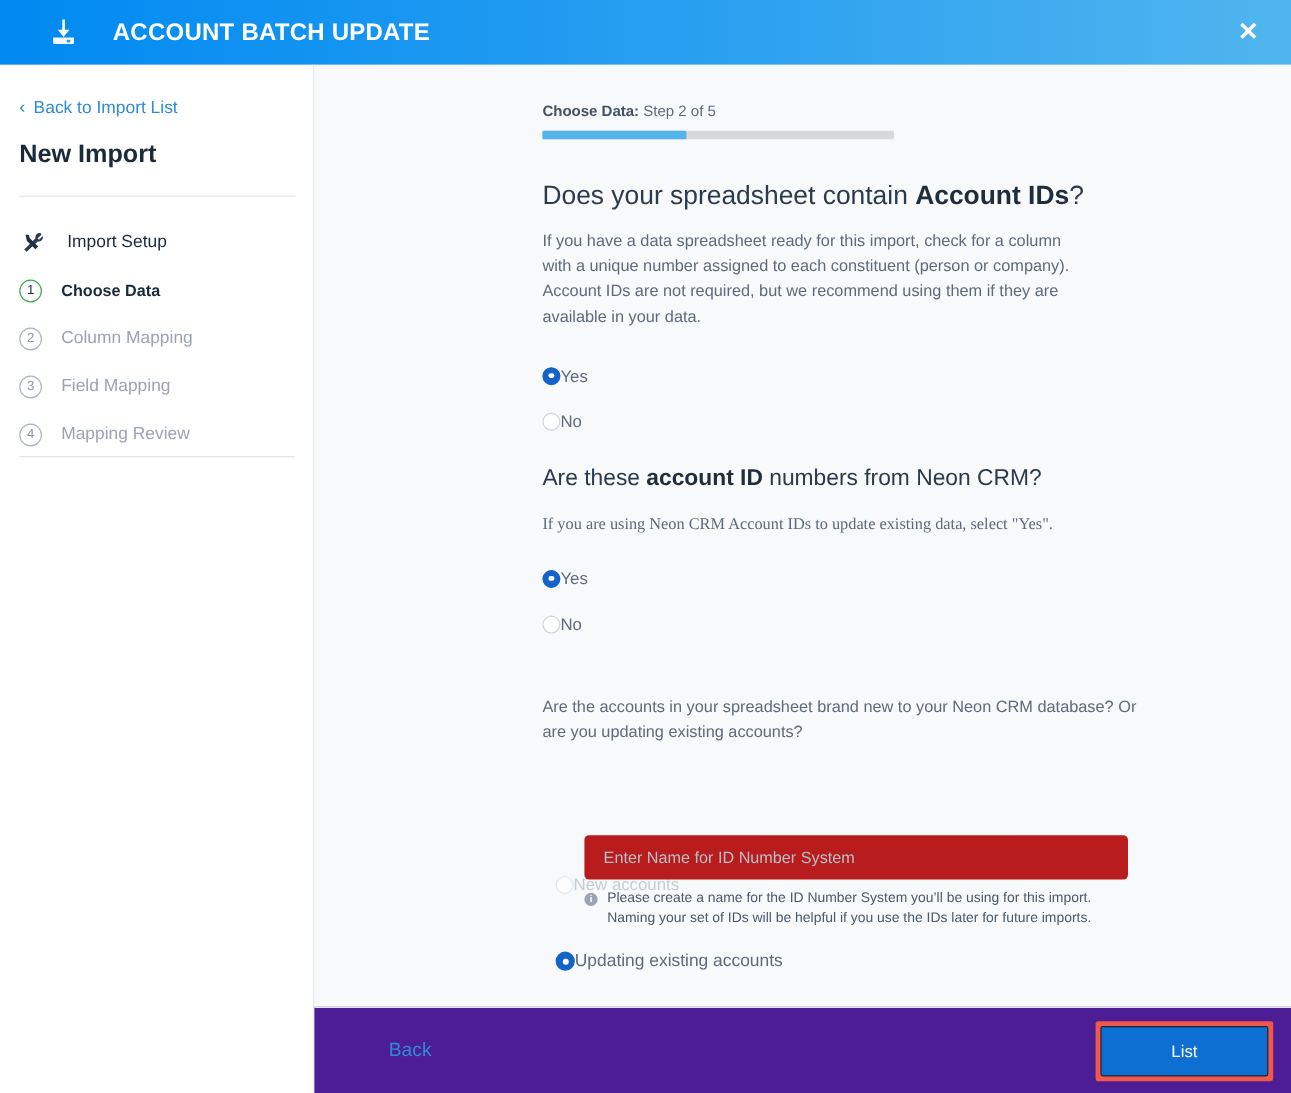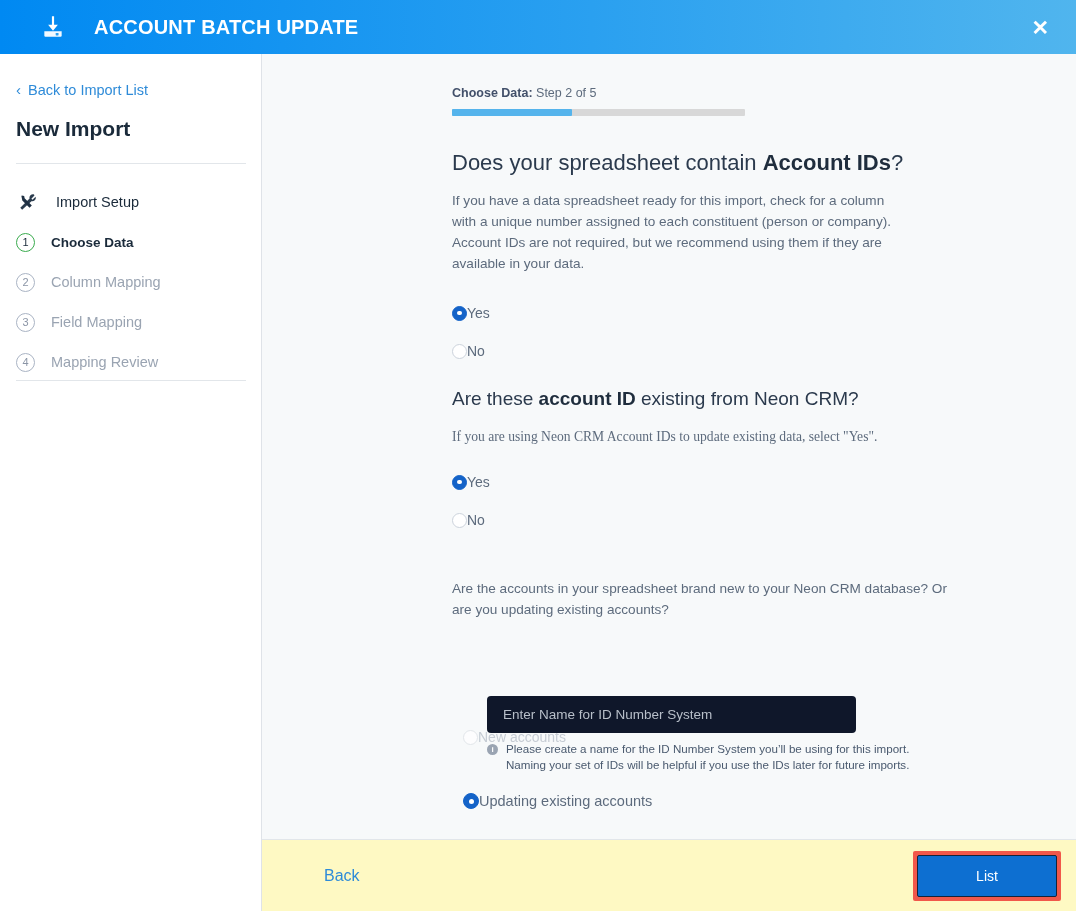--- a/index.html
+++ b/index.html
@@ -88,42 +88,42 @@
   }
   .radio.checked { background: #1463c8; border-color: #1463c8; }
   .radio.checked::after { content: ""; width: 4.5px; height: 4.5px; border-radius: 50%; background: #ffffff; }
   .radio-label { font-size: 14px; color: #5d6b7d; }
 
   .radio-row.disabled { cursor: default; justify-content: space-between; }
   .radio-row.disabled .radio { border-color: #e2e6ea; background: #fdfdfe; }
   .radio-row.disabled .radio-label { color: #c6ccd4; }
 
   .id-input {
-    position: absolute; left: 487px; top: 696px; width: 369px; height: 37px;
-    background: #0f172a; border: none; border-radius: 4px;
+    position: absolute; left: 487px; top: 696px; width: 453px; height: 37px;
+    background: #b91c1c; border: none; border-radius: 4px;
     font-family: "Liberation Sans", sans-serif; font-size: 13.5px; color: #aab2bd;
     padding: 0 16px;
   }
   .id-input::placeholder { color: #b8bfc9; }
   .help-row { position: absolute; left: 487px; top: 741px; width: 440px; display: flex; }
   .info-icon {
     width: 11px; height: 11px; border-radius: 50%; background: #9aa4b2; color: #ffffff;
     font-size: 8px; font-weight: bold; display: flex; align-items: center; justify-content: center;
     flex: 0 0 auto; margin-top: 3px;
   }
   .help-text { margin-left: 8px; font-size: 11.6px; color: #49596e; line-height: 15.5px; }
 
   .radio-lg .radio { width: 16px; height: 16px; }
   .radio-lg .radio.checked::after { width: 5px; height: 5px; }
   .radio-lg .radio-label { font-size: 14.5px; }
 
   
   .footer {
     position: absolute; left: 262px; top: 839px; width: 814px; height: 72px;
-    background: #fef9c3; border-top: 1px solid #e2e6ea;
+    background: #4c1d95; border-top: 1px solid #e2e6ea;
   }
   .back-btn {
     position: absolute; left: 62px; top: 50%; transform: translateY(-50%);
     color: #2e8bd8; font-size: 16px; cursor: pointer;
   }
   .next-wrap {
     position: absolute; right: 15px; top: 50%; transform: translateY(-50%);
     padding: 4px; background: #f1584a; border-radius: 2px;
   }
   .next-btn {
@@ -211,21 +211,21 @@
           <span class="radio-label">Yes</span>
         </div>
         <div class="radio-row" style="margin-top:12px;">
           <span class="radio"></span>
           <span class="radio-label">No</span>
         </div>
       </div>
     </div>
 
     <div class="q-block" style="top:334px;">
-      <div class="q-title" style="font-size:19px;"><span>Are these </span><b>account ID</b><span> existing from Neon CRM?</span></div>
+      <div class="q-title" style="font-size:19px;"><span>Are these </span><b>account ID</b><span> numbers from Neon CRM?</span></div>
       <div class="q-desc" style="margin-top:16px;font-family:Liberation Serif, serif;">If you are using Neon CRM Account IDs to update existing data, select "Yes".</div>
       <div style="margin-top:22px;">
         <div class="radio-row">
           <span class="radio checked"></span>
           <span class="radio-label">Yes</span>
         </div>
         <div class="radio-row" style="margin-top:12px;">
           <span class="radio"></span>
           <span class="radio-label">No</span>
         </div>

